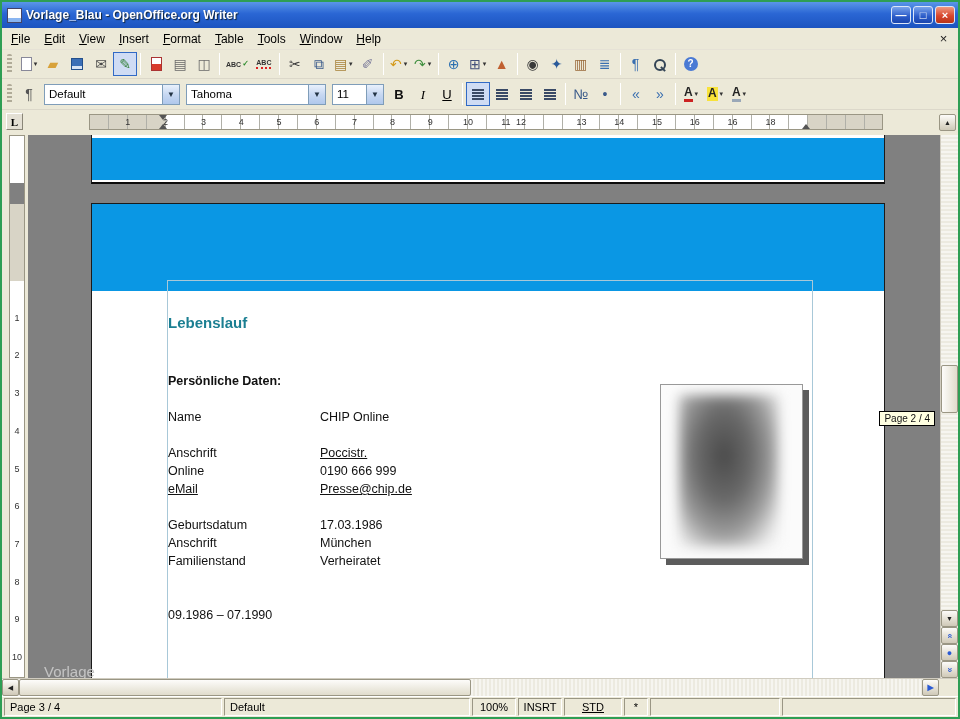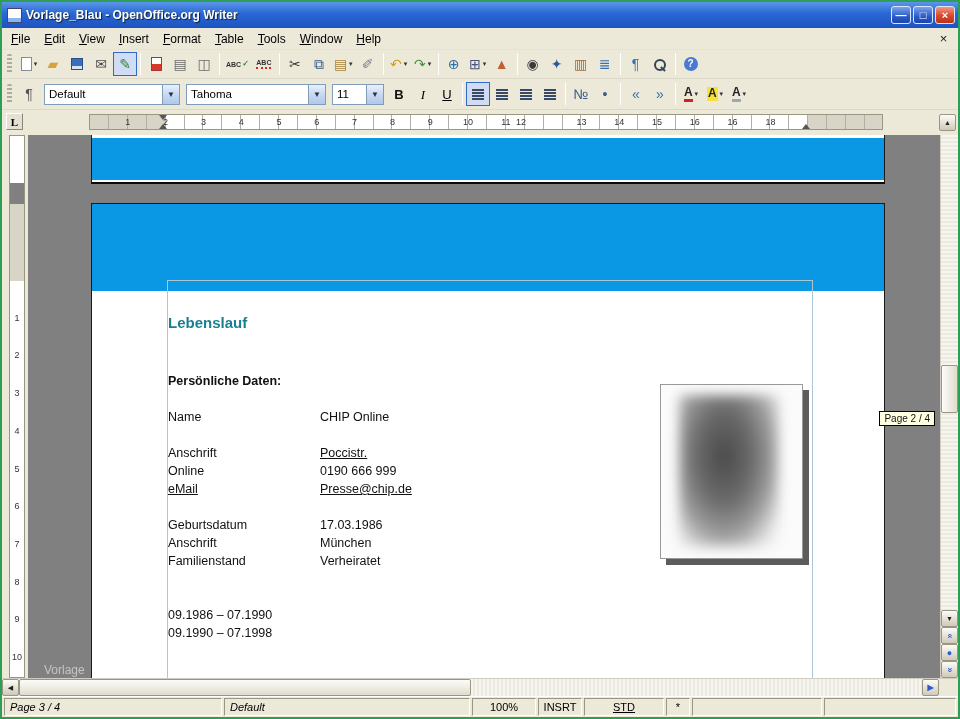--- a/index.html
+++ b/index.html
@@ -120,21 +120,21 @@
   .doc-row { height:18px; }
   .gap { height:18px; }
   .lab { display:inline-block; width:152px; }
   .ul { text-decoration:underline; }
 
   .photo { position:absolute; left:568px; top:180px; width:143px; height:175px; background:#fbfbfb;
            border:1px solid #999; box-shadow:6px 6px 0 #5c5c5c; overflow:hidden; }
   .blob { position:absolute; left:18px; top:10px; width:100px; height:152px; filter:blur(6px);
           background:radial-gradient(ellipse at 45% 40%, #4a4a4a 0%, #6a6a6a 35%, #9a9a9a 60%, #e8e8e8 85%, #fbfbfb 100%); }
 
-  .canvas-label { position:absolute; left:16px; top:528px; font-size:12px; color:#c4c4c4; }
+  .canvas-label { position:absolute; left:16px; top:528px; font-size:15px; color:#c4c4c4; }
   .scrolltip { position:absolute; right:5px; top:276px; background:#ffffe1; border:1px solid #000;
                font-size:10px; padding:1px 4px; color:#111; }
 
   .vscroll { width:18px; display:flex; flex-direction:column; background:#f2f1ea;
              border-left:1px solid #d0ccc0; flex:none; }
   .vtrack { flex:1; position:relative;
             background:repeating-linear-gradient(180deg,#f6f5f0 0 2px,#eceae0 2px 4px); }
   .vthumb { position:absolute; left:0; right:0; top:230px; height:48px; border:1px solid #9a9684;
             border-radius:2px; background:linear-gradient(90deg,#fdfcfa,#e0dccc); }
   .vscroll .sbtn { width:100%; }
@@ -147,21 +147,21 @@
   .hthumb { position:absolute; top:0; bottom:0; left:0; width:452px; border:1px solid #9a9684;
             border-radius:2px; background:linear-gradient(180deg,#fdfcfa,#e0dccc); }
   .hscrollrow .sbtn.blue { color:#2a5ad4; font-size:8px; font-weight:bold; }
   .corner { width:19px; background:#ece9d8; }
 
   
   .statusbar { height:21px; display:flex; align-items:stretch; padding:1px 2px; gap:2px; font-size:11px;
                background:#ece9d8; border-top:1px solid #fff; flex:none; }
   .pane { border:1px solid; border-color:#9a9684 #fff #fff #9a9684; display:flex; align-items:center;
           justify-content:center; padding:0 5px; white-space:nowrap; overflow:hidden; }
-  .pane.left { justify-content:flex-start;font-style:italic; }
+  .pane.left { justify-content:flex-start; }
 </style>
 </head>
 <body>
 
 <div class="window">
 
   <div class="titlebar">
     <span class="app-icon"></span>
     <span class="title-text">Vorlage_Blau - OpenOffice.org Writer</span>
     <span class="tb-btns">
@@ -423,21 +423,20 @@
             <div class="doc-row"><span class="lab">Anschrift</span><span class="val ul">Poccistr.</span></div>
             <div class="doc-row"><span class="lab">Online</span><span class="val">0190 666 999</span></div>
             <div class="doc-row"><span class="lab ul">eMail</span><span class="val ul">Presse@chip.de</span></div>
             <div class="gap"></div>
             <div class="doc-row"><span class="lab">Geburtsdatum</span><span class="val">17.03.1986</span></div>
             <div class="doc-row"><span class="lab">Anschrift</span><span class="val">München</span></div>
             <div class="doc-row"><span class="lab">Familienstand</span><span class="val">Verheiratet</span></div>
             <div class="gap"></div>
             <div class="gap"></div>
             <div class="doc-row">09.1986 – 07.1990</div>
-            <div class="doc-row">09.1990 – 07.1998</div>
           </div>
         <div class="photo">
           <div class="blob"></div>
         </div>
       </div>
       <div class="canvas-label">Vorlage</div>
       <div class="scrolltip">Page 2 / 4</div>
     </div>
 
     <div class="vscroll">
@@ -468,20 +467,20 @@
     </div>
     <div class="sbtn blue">
         <span>▶</span>
       </div>
     <div class="corner"></div>
   </div>
 
   <div class="statusbar">
       <div class="pane left" style="width: 218px;">Page 3 / 4</div>
       <div class="pane left" style="width: 246px;">Default</div>
-      <div class="pane" style="width: 64px;">100%</div>
+      <div class="pane" style="width: 44px;">100%</div>
       <div class="pane" style="width: 44px;">INSRT</div>
-      <div class="pane" style="width: 80px; text-decoration: underline;">STD</div>
+      <div class="pane" style="width: 58px; text-decoration: underline;">STD</div>
       <div class="pane" style="width: 24px;">*</div>
       <div class="pane" style="width: 130px;"></div>
       <div class="pane" style="flex: 1 1 0%;"></div>
     </div>
 </div>
 
 </body></html>

